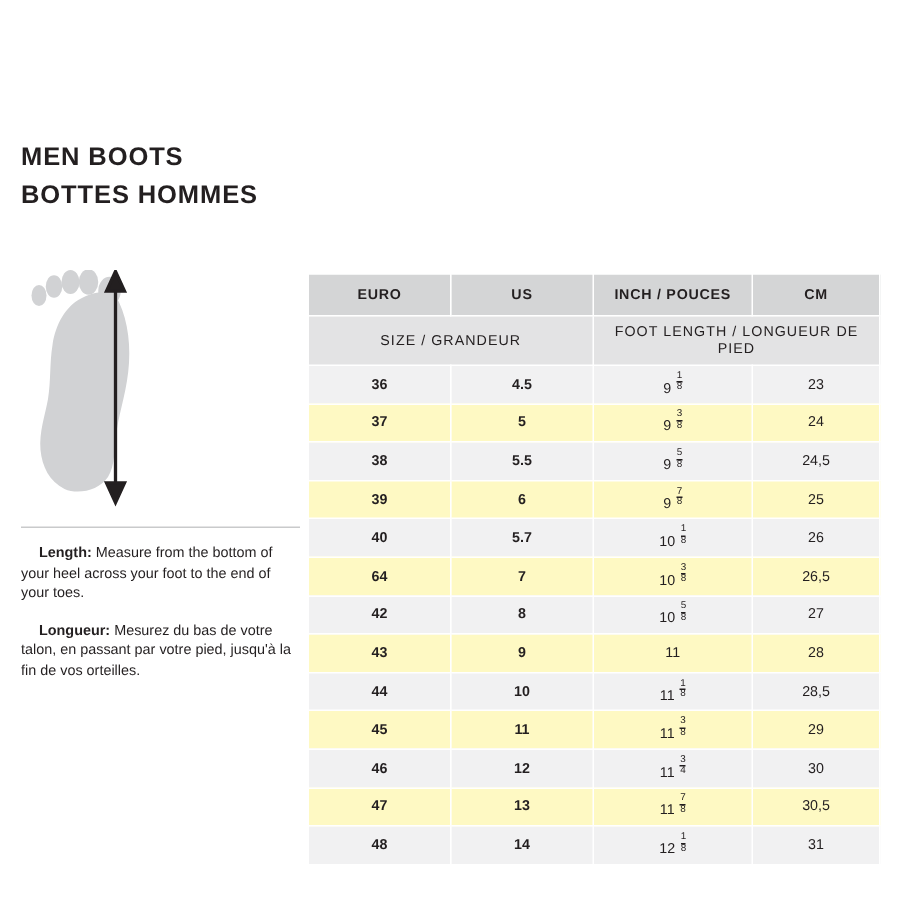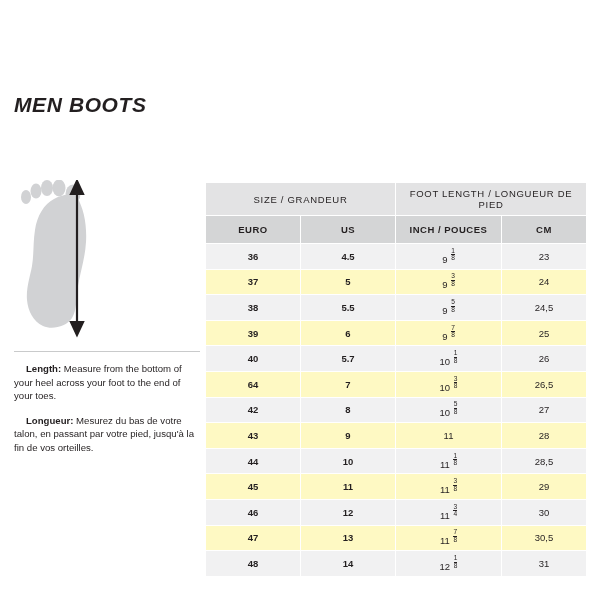--- a/index.html
+++ b/index.html
@@ -21,27 +21,26 @@
     box-sizing: border-box;
   }
 
   
   .titles {
     position: absolute;
     left: 14px;
     top: 92px;
   }
   .title-line {
-    font-size: 21px;
+    font-size: 17px;
     font-weight: bold;
     letter-spacing: 0.6px;
     line-height: 25px;
     text-transform: uppercase;
     color: #231f20;
-    font-style: italic;
   }
 
   
   .left-col {
     position: absolute;
     left: 14px;
     top: 180px;
     width: 186px;
   }
   .foot-box {
@@ -142,20 +141,21 @@
     white-space: nowrap;
   }
 </style>
 </head>
 <body>
 
 <div class="page">
 
   <div class="titles">
     <div class="title-line">MEN BOOTS</div>
+    <div class="title-line">BOTTES HOMMES</div>
   </div>
 
   <div class="left-col">
     <div class="foot-box">
       <svg width="186" height="165" viewBox="0 0 186 165" xmlns="http://www.w3.org/2000/svg">
 
         <path d="M63,17 C70,29 73,45 72,62 C71,79 66,93 64,106 C62,119 63,130 58,138
                  C52,147 38,150 29,146 C19,141 14,131 13,120 C12,108 16,97 18,86
                  C20,74 19,62 21,50 C23,36 30,24 40,19 C47,15 56,13 63,17 Z" fill="#d1d2d4"></path>
 
@@ -184,29 +184,29 @@
   <div class="table-wrap">
     <table class="size-table">
       <colgroup>
         <col style="width:95px">
         <col style="width:95px">
         <col style="width:106px">
         <col style="width:85px">
       </colgroup>
       <thead>
         <tr>
-          <th class="grp-head" colspan="2">SIZE / GRANDEUR</th>
-          <th class="grp-head" colspan="2">FOOT LENGTH / LONGUEUR DE PIED</th>
-        </tr>
-        <tr>
           <th class="col-head">EURO</th>
           <th class="col-head">US</th>
           <th class="col-head">INCH / POUCES</th>
           <th class="col-head">CM</th>
         </tr>
+        <tr>
+          <th class="grp-head" colspan="2">SIZE / GRANDEUR</th>
+          <th class="grp-head" colspan="2">FOOT LENGTH / LONGUEUR DE PIED</th>
+        </tr>
       </thead>
       <tbody id="table-body">
           <tr class="row-odd">
             <td class="cell bold">36</td>
             <td class="cell bold">4.5</td>
             <td class="cell"><span class="inch-val">9 <span class="frac"><span class="num">1</span><span class="den">8</span></span></span></td>
             <td class="cell">23</td>
           </tr>
           <tr class="row-even">
             <td class="cell bold">37</td>

